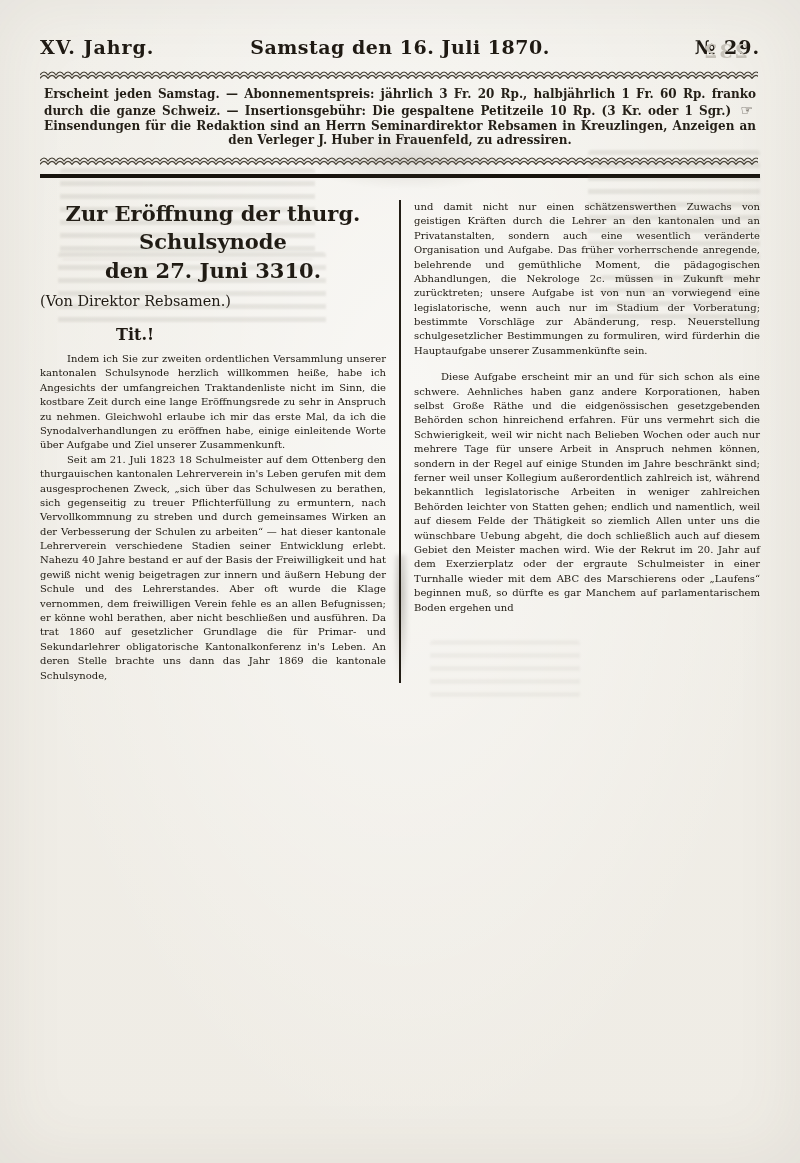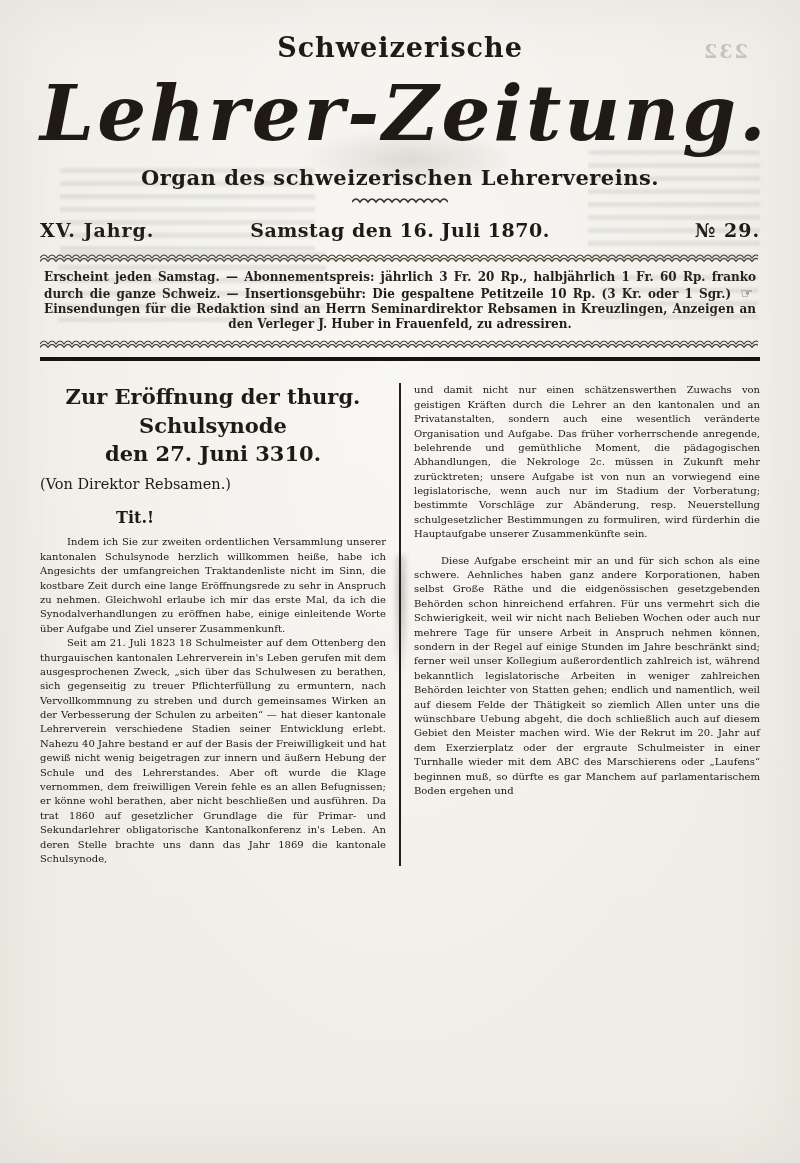--- a/index.html
+++ b/index.html
@@ -96,30 +96,20 @@
 
   <div class="bt" style="left:60px;top:168px;width:255px;height:92px;"></div>
   <div class="bt" style="left:588px;top:150px;width:172px;height:112px;"></div>
   <div class="bt blob" style="left:300px;top:128px;width:220px;height:62px;"></div>
   <div class="bt" style="left:58px;top:252px;width:268px;height:74px;"></div>
   <div class="bt" style="left:600px;top:275px;width:158px;height:52px;"></div>
   <div class="bt" style="left:430px;top:640px;width:150px;height:58px;opacity:.5;"></div>
   <div class="smudge"></div>
   <div class="corner-num">232</div>
 
-  <header class="masthead">
-    <div class="kicker">Schweizerische</div>
-    <h1 class="title">Lehrer-Zeitung.</h1>
-    <div class="subtitle">Organ des schweizerischen Lehrervereins.</div>
-    <span class="squig-wrap">
-      <svg class="squig" width="96" height="9">
-          <path stroke="#3a352c" fill="none" stroke-width="1.6" d="M0 4 q4 -6 8 0 q4 -6 8 0 q4 -6 8 0 q4 -6 8 0 q4 -6 8 0 q4 -6 8 0 q4 -6 8 0 q4 -6 8 0 q4 -6 8 0 q4 -6 8 0 q4 -6 8 0 q4 -6 8 0"></path>
-        </svg>
-    </span>
-  </header>
 
   <div class="issue-row">
     <span class="vol">XV. Jahrg.</span>
     <span class="date">Samstag den 16. Juli 1870.</span>
     <span class="num">№ 29.</span>
   </div>
 
   <div class="rule-squig">
     <svg width="718" height="8">
         <path stroke="#464035" fill="none" stroke-width="1.2" d="M0 4 q4 -6 8 0 q4 -6 8 0 q4 -6 8 0 q4 -6 8 0 q4 -6 8 0 q4 -6 8 0 q4 -6 8 0 q4 -6 8 0 q4 -6 8 0 q4 -6 8 0 q4 -6 8 0 q4 -6 8 0 q4 -6 8 0 q4 -6 8 0 q4 -6 8 0 q4 -6 8 0 q4 -6 8 0 q4 -6 8 0 q4 -6 8 0 q4 -6 8 0 q4 -6 8 0 q4 -6 8 0 q4 -6 8 0 q4 -6 8 0 q4 -6 8 0 q4 -6 8 0 q4 -6 8 0 q4 -6 8 0 q4 -6 8 0 q4 -6 8 0 q4 -6 8 0 q4 -6 8 0 q4 -6 8 0 q4 -6 8 0 q4 -6 8 0 q4 -6 8 0 q4 -6 8 0 q4 -6 8 0 q4 -6 8 0 q4 -6 8 0 q4 -6 8 0 q4 -6 8 0 q4 -6 8 0 q4 -6 8 0 q4 -6 8 0 q4 -6 8 0 q4 -6 8 0 q4 -6 8 0 q4 -6 8 0 q4 -6 8 0 q4 -6 8 0 q4 -6 8 0 q4 -6 8 0 q4 -6 8 0 q4 -6 8 0 q4 -6 8 0 q4 -6 8 0 q4 -6 8 0 q4 -6 8 0 q4 -6 8 0 q4 -6 8 0 q4 -6 8 0 q4 -6 8 0 q4 -6 8 0 q4 -6 8 0 q4 -6 8 0 q4 -6 8 0 q4 -6 8 0 q4 -6 8 0 q4 -6 8 0 q4 -6 8 0 q4 -6 8 0 q4 -6 8 0 q4 -6 8 0 q4 -6 8 0 q4 -6 8 0 q4 -6 8 0 q4 -6 8 0 q4 -6 8 0 q4 -6 8 0 q4 -6 8 0 q4 -6 8 0 q4 -6 8 0 q4 -6 8 0 q4 -6 8 0 q4 -6 8 0 q4 -6 8 0 q4 -6 8 0 q4 -6 8 0 q4 -6 8 0"></path>

